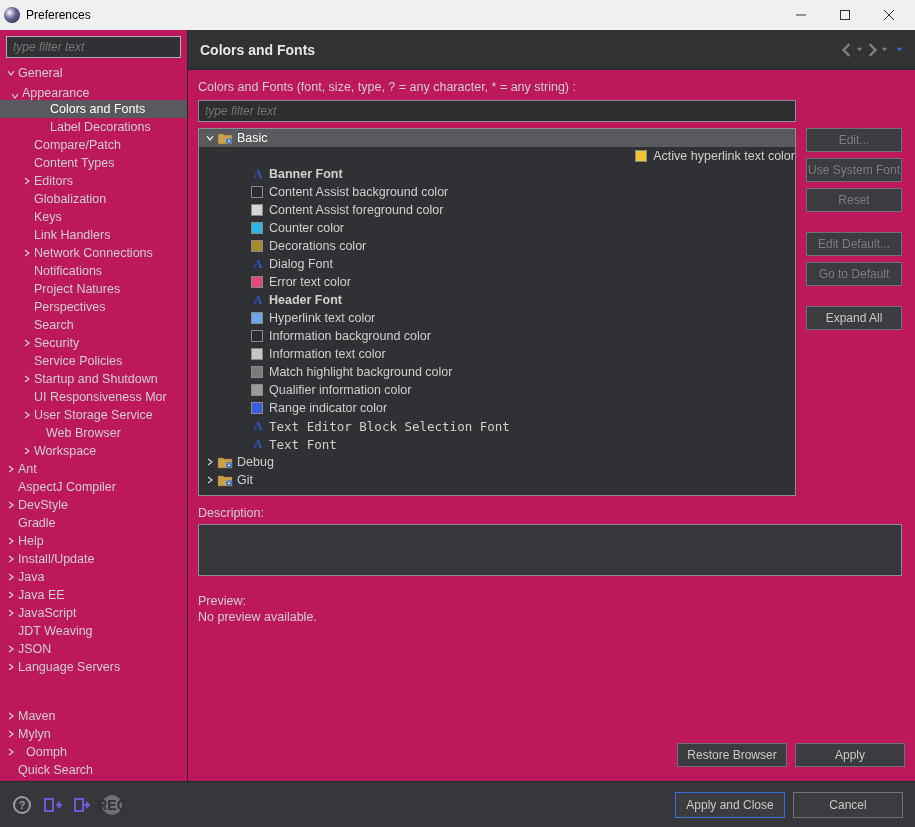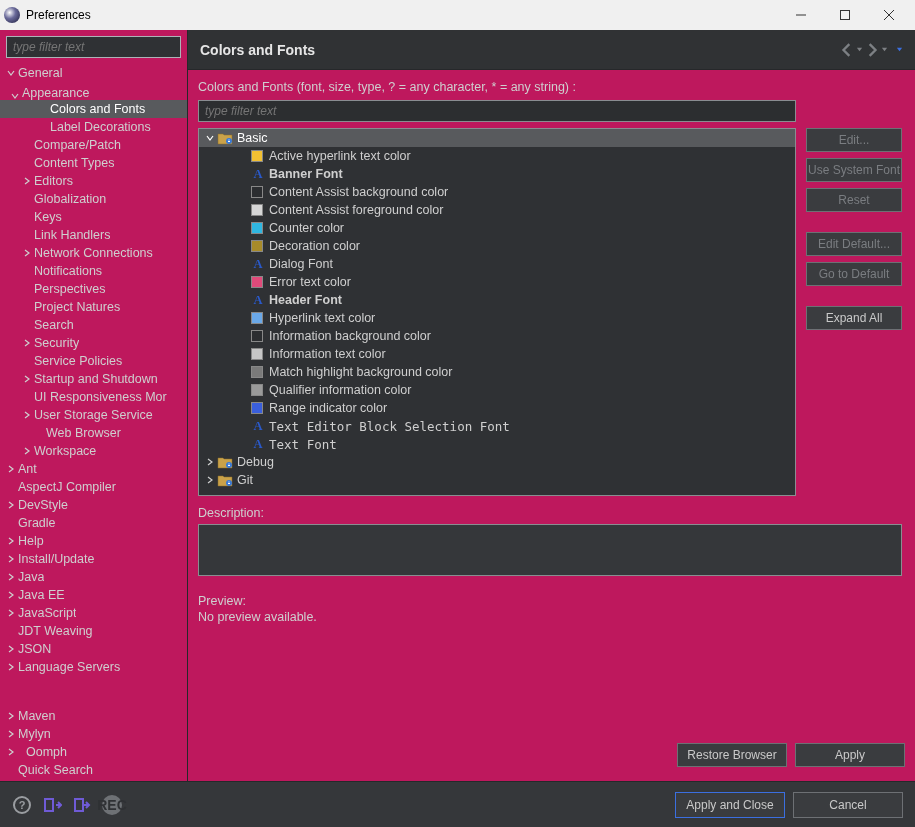--- a/index.html
+++ b/index.html
@@ -172,25 +172,25 @@
               </svg>
             </span>
             <span class="label">Network Connections</span>
           </div>
           <div class="row" style="padding-left: 20px;">
             <span class="arrow"></span>
             <span class="label">Notifications</span>
           </div>
           <div class="row" style="padding-left: 20px;">
             <span class="arrow"></span>
+            <span class="label">Project Natures</span>
+          </div>
+          <div class="row" style="padding-left: 20px;">
+            <span class="arrow"></span>
             <span class="label">Perspectives</span>
-          </div>
-          <div class="row" style="padding-left: 20px;">
-            <span class="arrow"></span>
-            <span class="label">Project Natures</span>
           </div>
           <div class="row" style="padding-left: 20px;">
             <span class="arrow"></span>
             <span class="label">Search</span>
           </div>
           <div class="row" style="padding-left: 20px;">
             <span class="arrow">
               <svg viewBox="0 0 8 8">
                 <path d="M2 1 L6 4 L2 7" fill="none" stroke="currentColor" stroke-width="1.2"></path>
               </svg>
@@ -399,21 +399,21 @@
                   </svg>
                 </span>
                 <span class="folder"><svg viewBox="0 0 16 14">
                     <path d="M1 3 h5 l1 1 h8 v9 h-14 z" fill="#caa24a" stroke="#8a6f2a" stroke-width="0.5"></path>
                     <circle cx="12" cy="10" r="3" fill="#3a7ad6"></circle>
                     <rect x="11.5" y="8.5" width="1" height="1" fill="#fff"></rect>
                     <rect x="11" y="10" width="2" height="1" fill="#fff"></rect>
                   </svg></span>
                 <span class="">Basic</span>
               </div>
-              <div class="trow" style="padding-left: 24px;">
+              <div class="trow" style="padding-left: 24px; justify-content: flex-end;">
                 <span class="arrow"></span>
                 <span style="width: 14px; flex: 0 0 auto;"></span>
                 <span class="swatch" style="background: rgb(242, 192, 51);"></span>
                 <span class="">Active hyperlink text color</span>
               </div>
               <div class="trow" style="padding-left: 24px;">
                 <span class="arrow"></span>
                 <span style="width: 14px; flex: 0 0 auto;"></span>
                 <span class="fico">A</span>
                 <span class="bold">Banner Font</span>
@@ -433,21 +433,21 @@
               <div class="trow" style="padding-left: 24px;">
                 <span class="arrow"></span>
                 <span style="width: 14px; flex: 0 0 auto;"></span>
                 <span class="swatch" style="background: rgb(47, 182, 224);"></span>
                 <span class="">Counter color</span>
               </div>
               <div class="trow" style="padding-left: 24px;">
                 <span class="arrow"></span>
                 <span style="width: 14px; flex: 0 0 auto;"></span>
                 <span class="swatch" style="background: rgb(168, 139, 42);"></span>
-                <span class="">Decoration color</span>
+                <span class="">Decorations color</span>
               </div>
               <div class="trow" style="padding-left: 24px;">
                 <span class="arrow"></span>
                 <span style="width: 14px; flex: 0 0 auto;"></span>
                 <span class="fico">A</span>
                 <span class="">Dialog Font</span>
               </div>
               <div class="trow" style="padding-left: 24px;">
                 <span class="arrow"></span>
                 <span style="width: 14px; flex: 0 0 auto;"></span>

